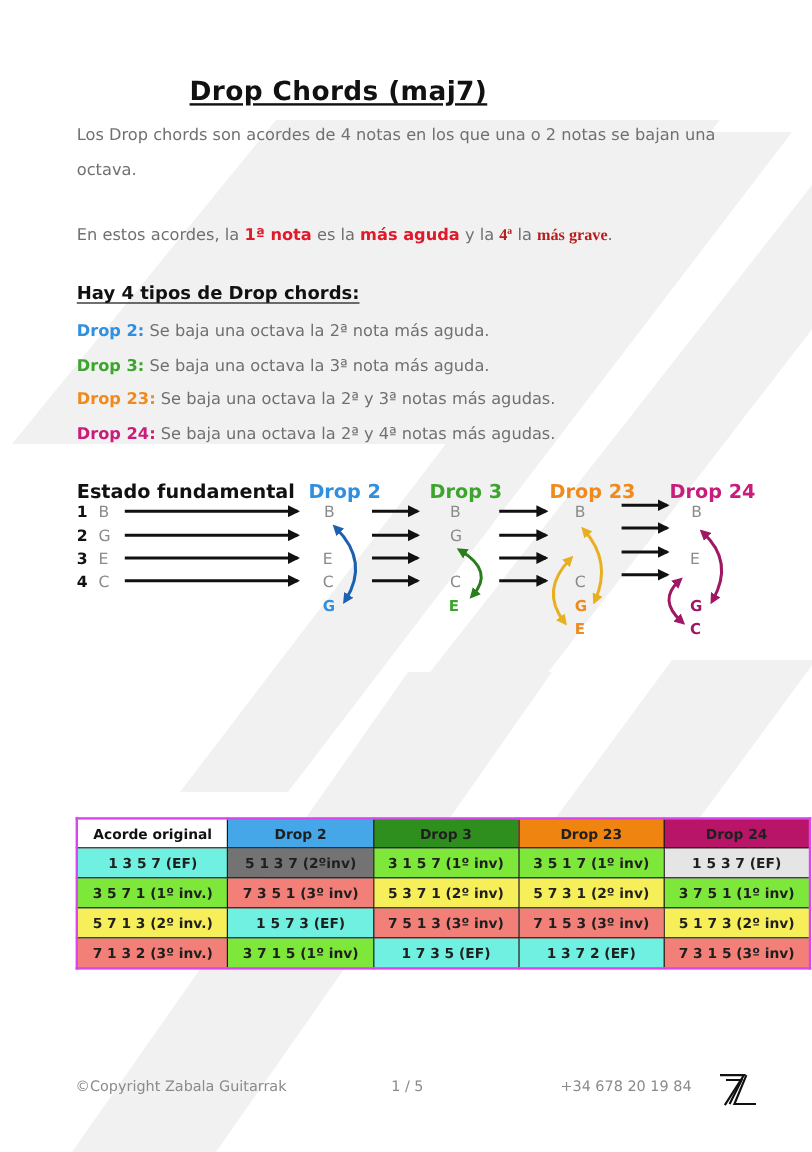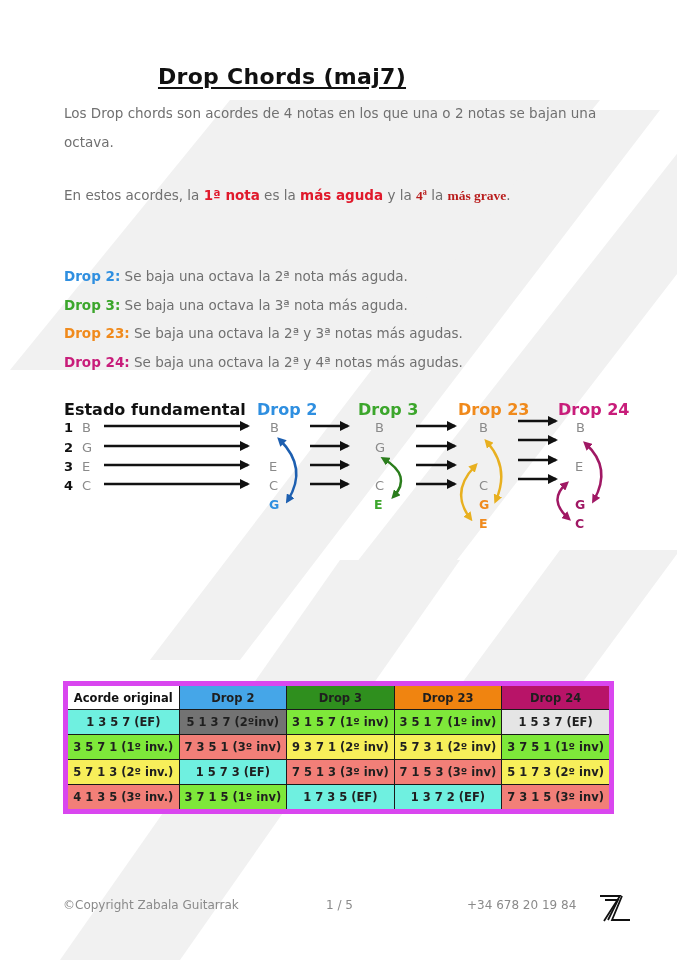--- a/index.html
+++ b/index.html
@@ -34,22 +34,22 @@
 
   .diagram { position: absolute; top: 396px; left: 0; width: 677px; height: 150px; }
   .dh { position: absolute; top: 4px; font-size: 16px; font-weight: bold; }
   .note { position: absolute; font-size: 13px; color: #8a8a8a; }
   .num { position: absolute; font-size: 13px; font-weight: bold; color: #111; }
   .bnote { position: absolute; font-size: 12.5px; font-weight: bold; }
 
   .para3 { position: absolute; top: 594px; left: 64px; width: 560px; font-size: 13.5px; color: #707070; line-height: 29px; }
 
   table.drops {
-    position: absolute; top: 681px; left: 63px; width: 551px;
-    border-collapse: collapse; border: 5px solid #d946ef;
+    position: absolute; top: 681px; left: 63px; width: 613px;
+    border-collapse: collapse; border: 2px solid #d946ef;
     font-size: 11.5px; font-weight: bold; color: #1f1f1f;
   }
   table.drops th, table.drops td {
     border: 1.5px solid #1a1a1a; text-align: center; height: 24px; padding: 0;
   }
   table.drops th { height: 23px; font-size: 11.5px; }
 
   .footer { position: absolute; top: 898px; font-size: 12px; color: #8a8a8a; }
   .logo { position: absolute; left: 596px; top: 893px; width: 40px; height: 30px; }
   .logo-text { position: absolute; left: 566px; top: 980px; font-size: 7.5px; font-weight: normal; color: #222; letter-spacing: 0.6px; }
@@ -70,20 +70,21 @@
 <div class="page">
 
   <div class="title">Drop Chords (maj7)</div>
 
   <div class="para p1">Los Drop chords son acordes de 4 notas en los que una o 2 notas se bajan una octava.</div>
 
   <div class="para p2">
     <span>En estos acordes, la </span><b class="red">1ª nota</b><span> es la </span><b class="red">más aguda</b><span> y la </span><b class="green">4ª</b><span> la </span><b class="green">más grave</b><span>.</span>
   </div>
 
+  <div class="subhead">Hay 4 tipos de Drop chords:</div>
 
   <div class="types">
     <div class="type-row"><span class="lbl" style="color:#2f8fe0">Drop 2:</span><span> Se baja una octava la 2ª nota más aguda.</span></div>
     <div class="type-row"><span class="lbl" style="color:#3ca62c">Drop 3:</span><span> Se baja una octava la 3ª nota más aguda.</span></div>
     <div class="type-row"><span class="lbl" style="color:#f08a1c">Drop 23:</span><span> Se baja una octava la 2ª y 3ª notas más agudas.</span></div>
     <div class="type-row"><span class="lbl" style="color:#c81d7a">Drop 24:</span><span> Se baja una octava la 2ª y 4ª notas más agudas.</span></div>
   </div>
 
   <div class="diagram">
 
@@ -187,33 +188,33 @@
       <tr>
         <td style="background:#6ff0e0">1 3 5 7 (EF)</td>
         <td style="background:#737373">5 1 3 7 (2ºinv)</td>
         <td style="background:#7ee83a">3 1 5 7 (1º inv)</td>
         <td style="background:#7ee83a">3 5 1 7 (1º inv)</td>
         <td style="background:#e5e5e5">1 5 3 7 (EF)</td>
       </tr>
       <tr>
         <td style="background:#7ee83a">3 5 7 1 (1º inv.)</td>
         <td style="background:#f27f78">7 3 5 1 (3º inv)</td>
-        <td style="background:#f7ef5a">9 3 7 1 (2º inv)</td>
+        <td style="background:#f7ef5a">5 3 7 1 (2º inv)</td>
         <td style="background:#f7ef5a">5 7 3 1 (2º inv)</td>
         <td style="background:#7ee83a">3 7 5 1 (1º inv)</td>
       </tr>
       <tr>
         <td style="background:#f7ef5a">5 7 1 3 (2º inv.)</td>
         <td style="background:#6ff0e0">1 5 7 3 (EF)</td>
         <td style="background:#f27f78">7 5 1 3 (3º inv)</td>
         <td style="background:#f27f78">7 1 5 3 (3º inv)</td>
         <td style="background:#f7ef5a">5 1 7 3 (2º inv)</td>
       </tr>
       <tr>
-        <td style="background:#f27f78">4 1 3 5 (3º inv.)</td>
+        <td style="background:#f27f78">7 1 3 2 (3º inv.)</td>
         <td style="background:#7ee83a">3 7 1 5 (1º inv)</td>
         <td style="background:#6ff0e0">1 7 3 5 (EF)</td>
         <td style="background:#6ff0e0">1 3 7 2 (EF)</td>
         <td style="background:#f27f78">7 3 1 5 (3º inv)</td>
       </tr>
     </tbody>
   </table>
 
   <div class="footer" style="left:63px">©Copyright Zabala Guitarrak</div>
   <div class="footer" style="left:326px">1 / 5</div>

